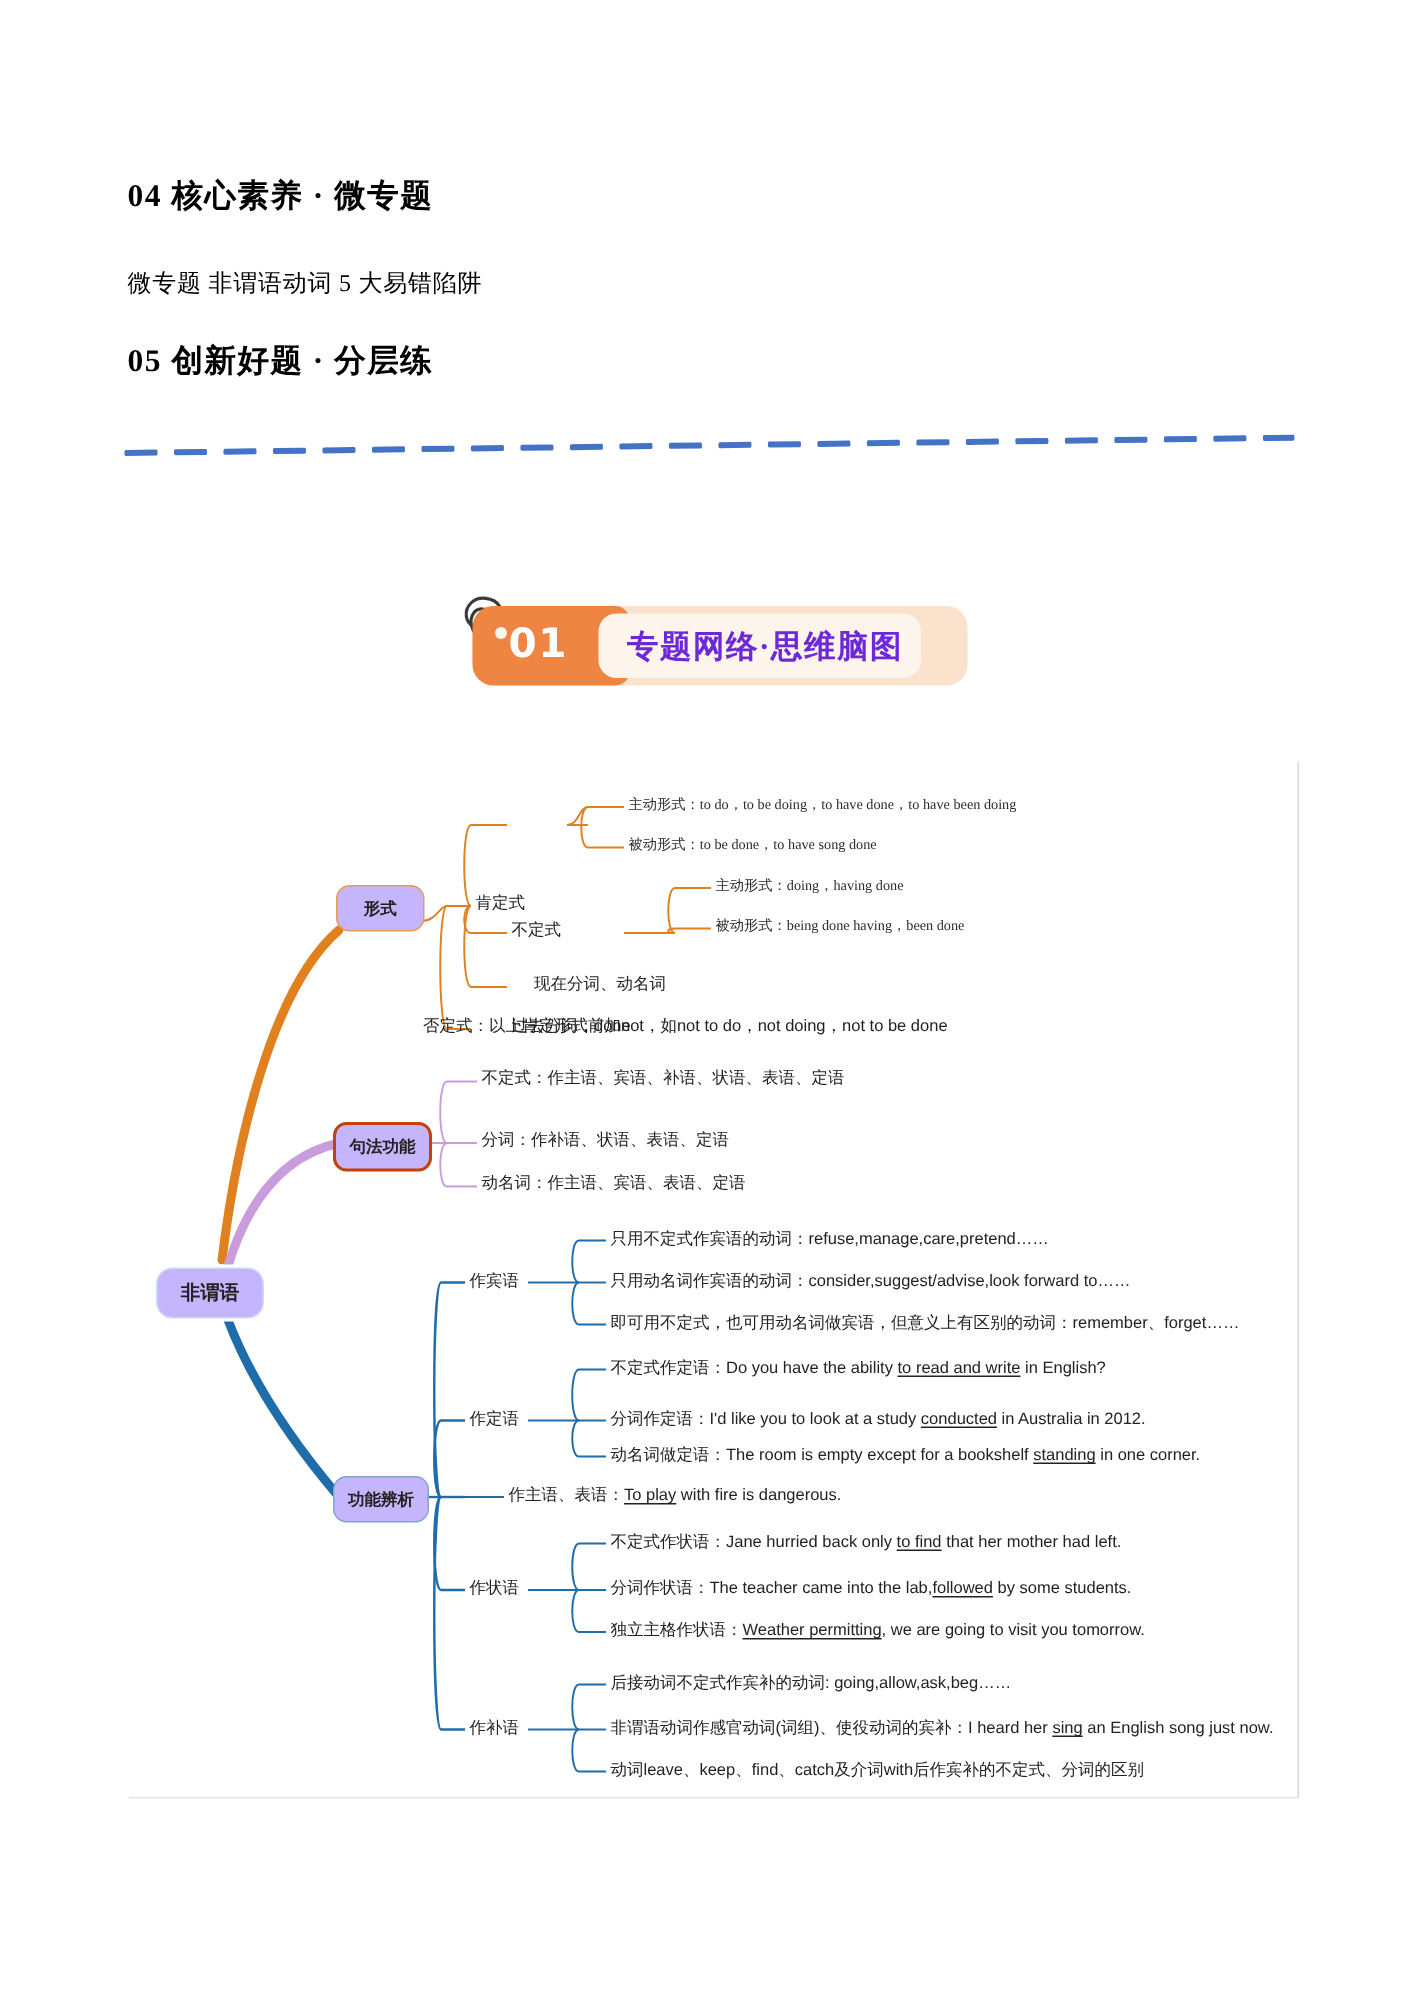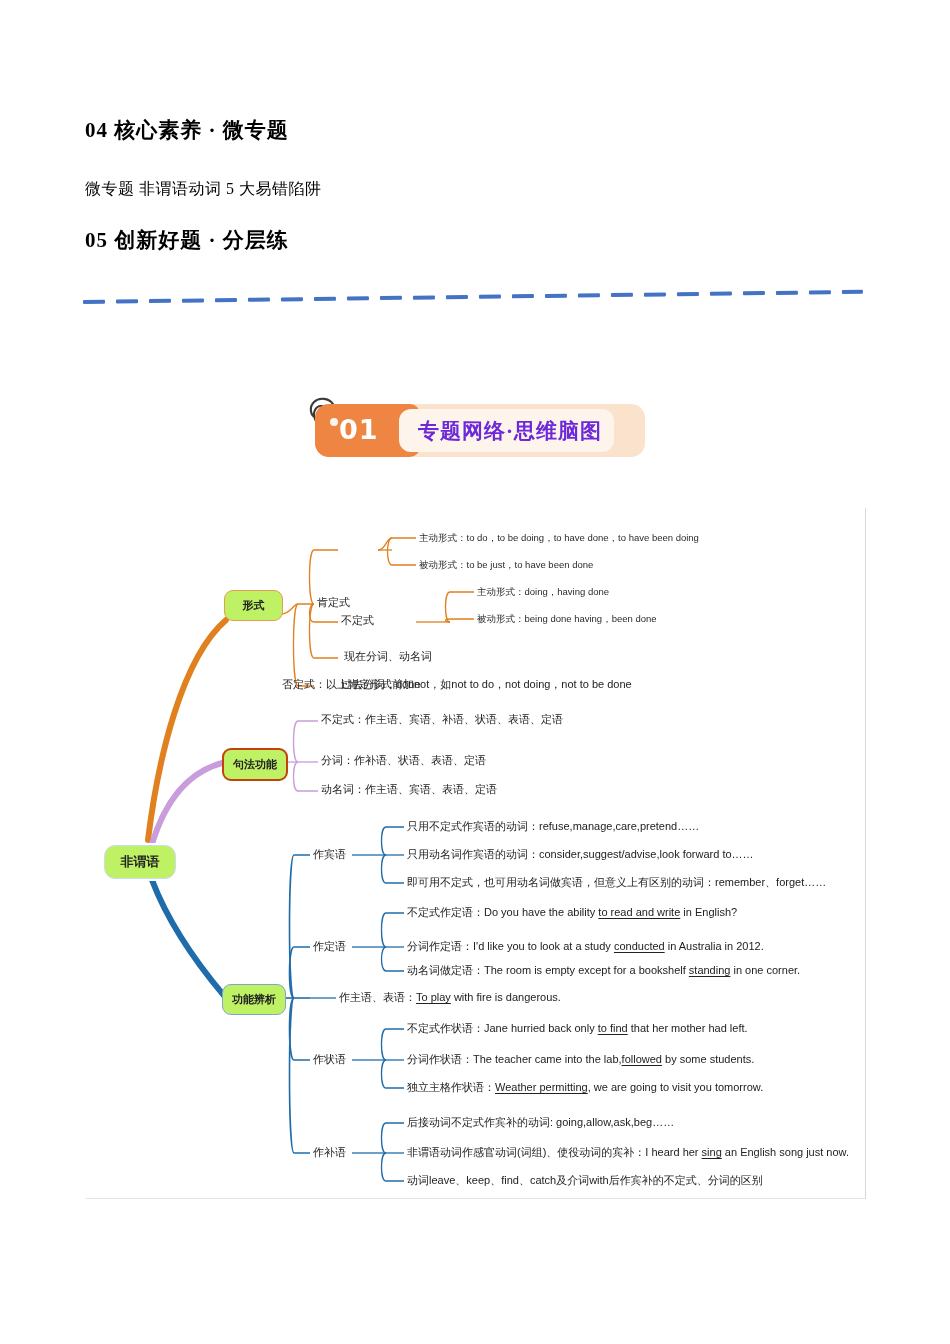--- a/index.html
+++ b/index.html
@@ -63,39 +63,39 @@
   
   .mm{
     position:absolute;left:86px;top:508px;width:779px;height:690px;
     border-right:1px solid #d7d8da;border-bottom:1px solid #e2e3e5;
     background:#fff;
   }
   .mm svg{position:absolute;left:0;top:0;}
 
   
   .node{
-    position:absolute;background:#bef264;border-radius:9px;display:flex;
+    position:absolute;background:#c4b5fd;border-radius:9px;display:flex;
     align-items:center;justify-content:center;white-space:nowrap;
     font-size:11px;color:#222;font-weight:bold;
   }
   .node.root{
     border:1px solid #c9ddf2;border-radius:11px;font-size:13px;
     box-shadow:0 0 0 2px #fff;
   }
   .node.orange{border:1px solid #e79b55;}
   .node.purple{border:2px solid #c2410c;}
   .node.blue{border:1px solid #7fa6cd;}
 
   
   .lbl{
     position:absolute;white-space:nowrap;color:#2b2b2b;
     font-size:10.5px;line-height:1;
   }
   .lbl.mid{font-size:11px;color:#222;}
-  .lbl.small{font-size:9.5px;}
+  .lbl.small{font-size:9.5px;font-family:Liberation Serif, serif;}
   .u{text-decoration:underline;text-underline-offset:2px;}
 </style>
 </head>
 <body>
 
 <div class="page">
 
   <div class="hd-big" id="h04">04 核心素养 · 微专题</div>
   <div class="hd-sub" id="hsub">微专题 非谓语动词 5 大易错陷阱</div>
   <div class="hd-big" id="h05">05 创新好题 · 分层练</div>
@@ -201,26 +201,26 @@
     </svg>
 
     <div class="node root" style="left:18px;top:337px;width:70px;height:32px;">非谓语</div>
 
     <div class="node orange" style="left:138px;top:82px;width:57px;height:29px;">形式</div>
     <div class="node purple" style="left:136px;top:240px;width:62px;height:29px;">句法功能</div>
     <div class="node blue" style="left:136px;top:476px;width:62px;height:29px;">功能辨析</div>
 
     <div class="lbl mid" style="left:231px;top:89px;">肯定式</div>
     <div class="lbl mid" style="left:255px;top:107px;">不定式</div>
-    <div class="lbl mid" style="left:258px;top:143px;text-align:right;">现在分词、动名词</div>
+    <div class="lbl mid" style="left:270px;top:143px;text-align:right;">现在分词、动名词</div>
     <div class="lbl mid" style="left:255px;top:171px;">过去分词：done</div>
     <div class="lbl mid" style="left:196px;top:171px;">否定式：以上肯定形式前加not，如not to do，not doing，not to be done</div>
 
     <div class="lbl small" style="left:333px;top:25px;">主动形式：to do，to be doing，to have done，to have been doing</div>
-    <div class="lbl small" style="left:333px;top:52px;">被动形式：to be just，to have been done</div>
+    <div class="lbl small" style="left:333px;top:52px;">被动形式：to be done，to have song done</div>
     <div class="lbl small" style="left:391px;top:79px;">主动形式：doing，having done</div>
     <div class="lbl small" style="left:391px;top:106px;">被动形式：being done having，been done</div>
 
     <div class="lbl mid" style="left:235px;top:206px;">不定式：作主语、宾语、补语、状语、表语、定语</div>
     <div class="lbl mid" style="left:235px;top:247px;">分词：作补语、状语、表语、定语</div>
     <div class="lbl mid" style="left:235px;top:276px;">动名词：作主语、宾语、表语、定语</div>
 
     <div class="lbl mid" style="left:227px;top:341px;">作宾语</div>
     <div class="lbl mid" style="left:227px;top:433px;">作定语</div>
     <div class="lbl mid" style="left:253px;top:484px;">作主语、表语：<span class="u">To play</span> with fire is dangerous.</div>

